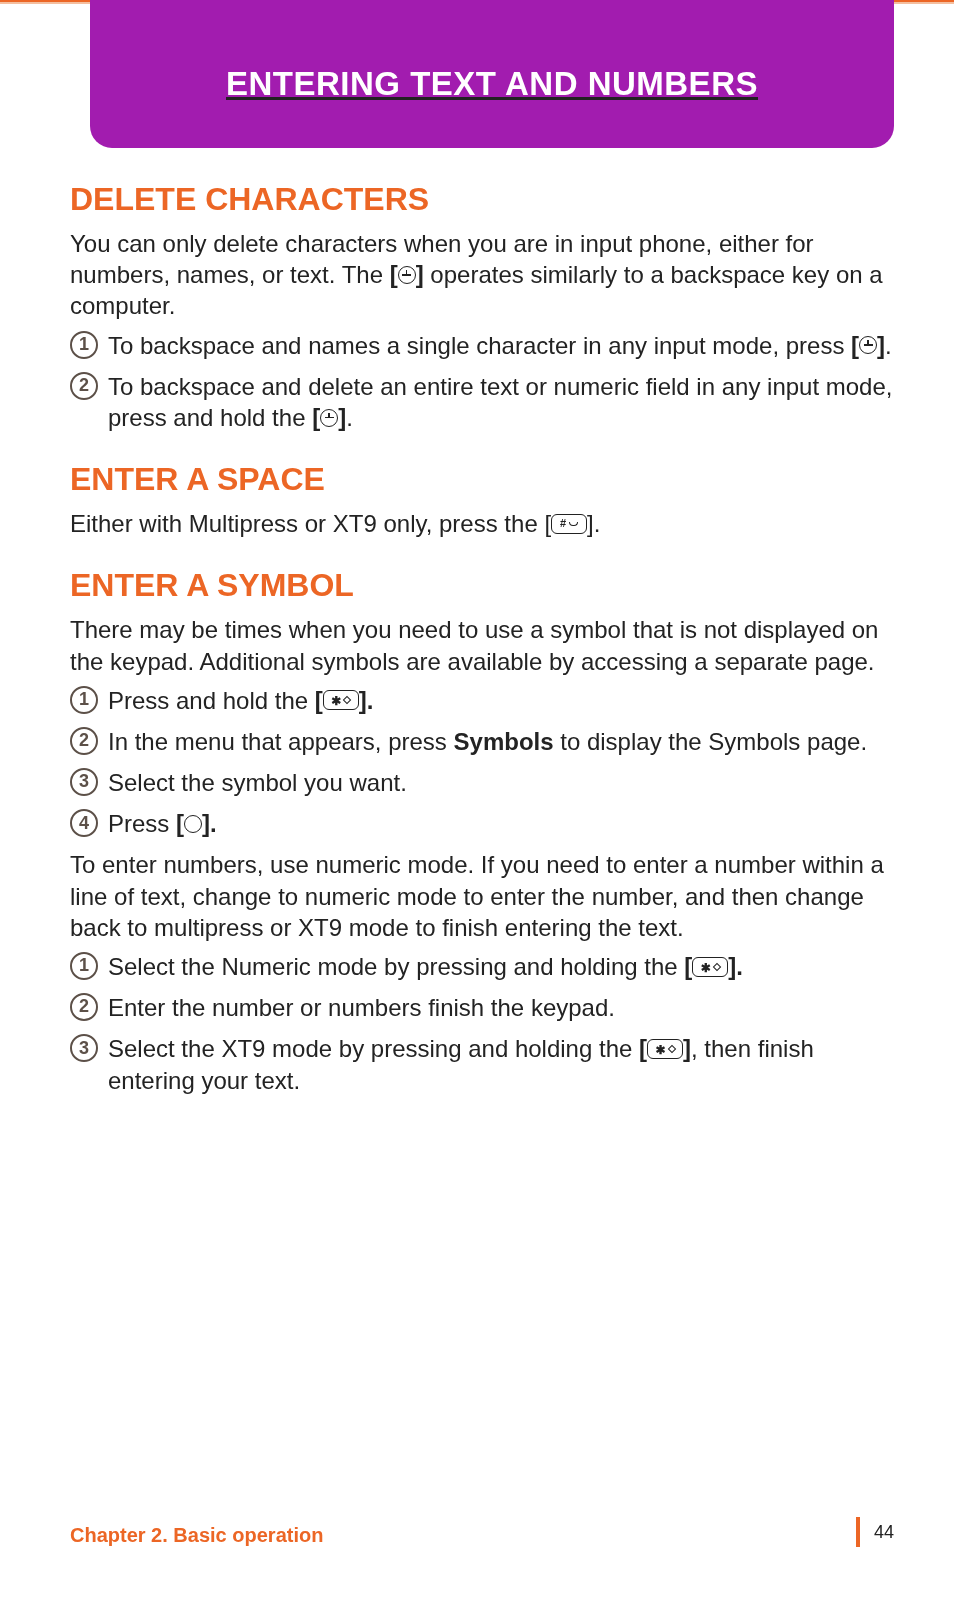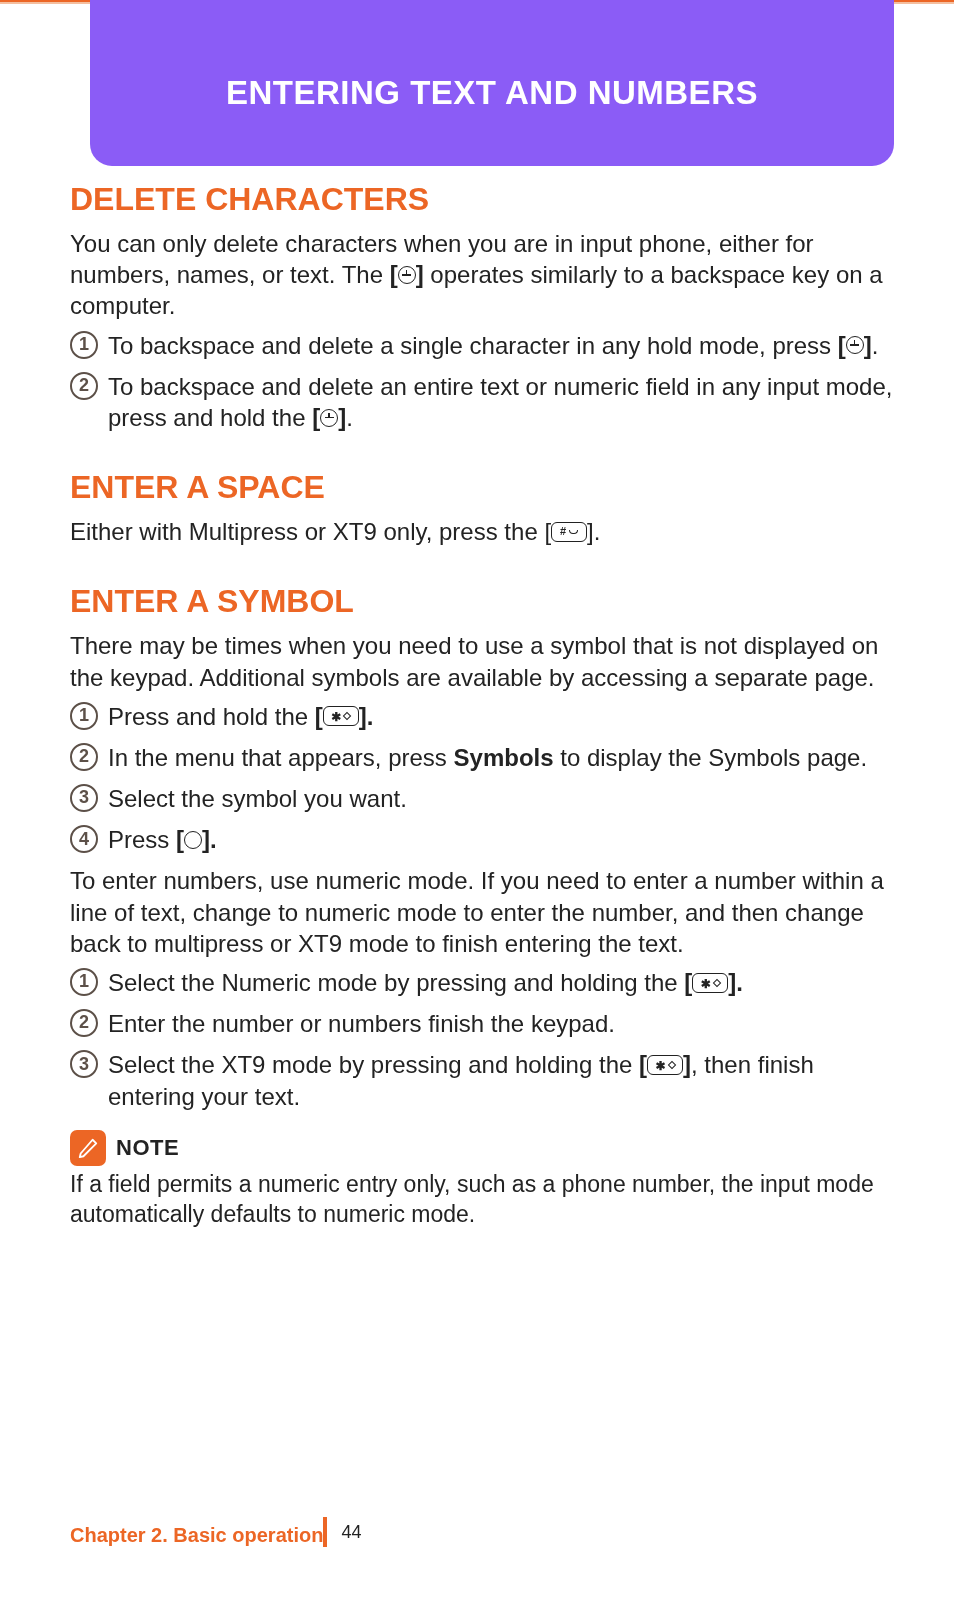--- a/index.html
+++ b/index.html
@@ -9,48 +9,49 @@
     width: 954px;
     height: 1622px;
     position: relative;
     color: #222;
   }
   .header-tab {
     position: absolute;
     top: 0;
     left: 90px;
     right: 60px;
-    height: 166px;
-    background: #8b5cf6;
+    height: 148px;
+    background: #a21caf;
     border-radius: 0 0 22px 22px;
     display: flex;
     align-items: center;
     justify-content: center;
     padding-top: 20px;
+    text-decoration: underline;
   }
   .header-tab h1 {
     color: #fff;
     font-size: 33px;
     font-weight: bold;
     letter-spacing: 0.5px;
   }
   .content {
     position: absolute;
     top: 181px;
     left: 70px;
     right: 60px;
   }
   .section-heading {
     font-family: "Arial Narrow", Arial, sans-serif;
     font-stretch: condensed;
     font-weight: bold;
     color: #ec6625;
     font-size: 32px;
     letter-spacing: 0;
-    margin-top: 36px;
+    margin-top: 28px;
     margin-bottom: 10px;
   }
   .section-heading.first { margin-top: 0; }
   .body-text {
     font-size: 24px;
     line-height: 1.3;
     color: #232323;
     margin-bottom: 8px;
   }
   .step-list { list-style: none; margin-top: 6px; }
@@ -141,22 +142,24 @@
     font-weight: bold; font-size: 22px; letter-spacing: 0.5px; color: #232323;
   }
   .note-text { font-size: 23px; line-height: 1.3; color: #232323; }
 
   .footer {
     position: absolute;
     bottom: 75px;
     left: 70px;
     right: 60px;
     display: flex;
+    justify-content: space-between;
     align-items: flex-end;
     border-top: 0;
+    gap: 44px;
   }
   .chapter-label {
     color: #ec6625;
     font-weight: bold;
     font-size: 20px;
   }
   .page-num-wrap {
     display: flex; align-items: center; gap: 14px;
   }
   .page-divider {
@@ -180,21 +183,21 @@
     <span>You can only delete characters when you are in input phone, either for numbers, names, or text. The </span><span class="bold">[</span><span class="key-icon">
         <span class="key-circle">
           <span class="inner-bar"></span>
         </span>
       </span><span class="bold">]</span><span> operates similarly to a backspace key on a computer.</span>
   </p>
   <ol class="step-list">
     <li class="step-item">
       <span class="step-num">1</span>
       <span class="step-text">
-        <span>To backspace and delete a single character in any hold mode, press </span><span class="bold">[</span><span class="key-icon">
+        <span>To backspace and names a single character in any input mode, press </span><span class="bold">[</span><span class="key-icon">
             <span class="key-circle">
               <span class="inner-bar"></span>
             </span>
           </span><span class="bold">]</span><span>.</span>
       </span>
     </li>
     <li class="step-item">
       <span class="step-num">2</span>
       <span class="step-text">
         <span>To backspace and delete an entire text or numeric field in any input mode, press and hold the </span><span class="bold">[</span><span class="key-icon">
@@ -273,31 +276,20 @@
         <span>Select the XT9 mode by pressing and holding the </span><span class="bold">[</span><span class="key-icon">
             <span class="key-pill">
               <span class="star">✱</span>
               <span class="diamond"></span>
             </span>
           </span><span class="bold">]</span><span>, then finish entering your text.</span>
       </span>
     </li>
   </ol>
 
-  <div class="note-box">
-    <div class="note-header">
-      <span class="note-icon">
-        <svg width="22" height="22" viewBox="0 0 24 24" fill="none" stroke="#fff" stroke-width="2" stroke-linecap="round" stroke-linejoin="round">
-            <path d="M17 3l4 4L7 21l-4 1 1-4L17 3z"></path>
-          </svg>
-      </span>
-      <span class="note-label">NOTE</span>
-    </div>
-    <p class="note-text">If a field permits a numeric entry only, such as a phone number, the input mode automatically defaults to numeric mode.</p>
-  </div>
 
 </div>
 
 <div class="footer">
   <span class="chapter-label">Chapter 2. Basic operation</span>
   <span class="page-num-wrap">
     <span class="page-divider"></span>
     <span class="page-num">44</span>
   </span>
 </div>

